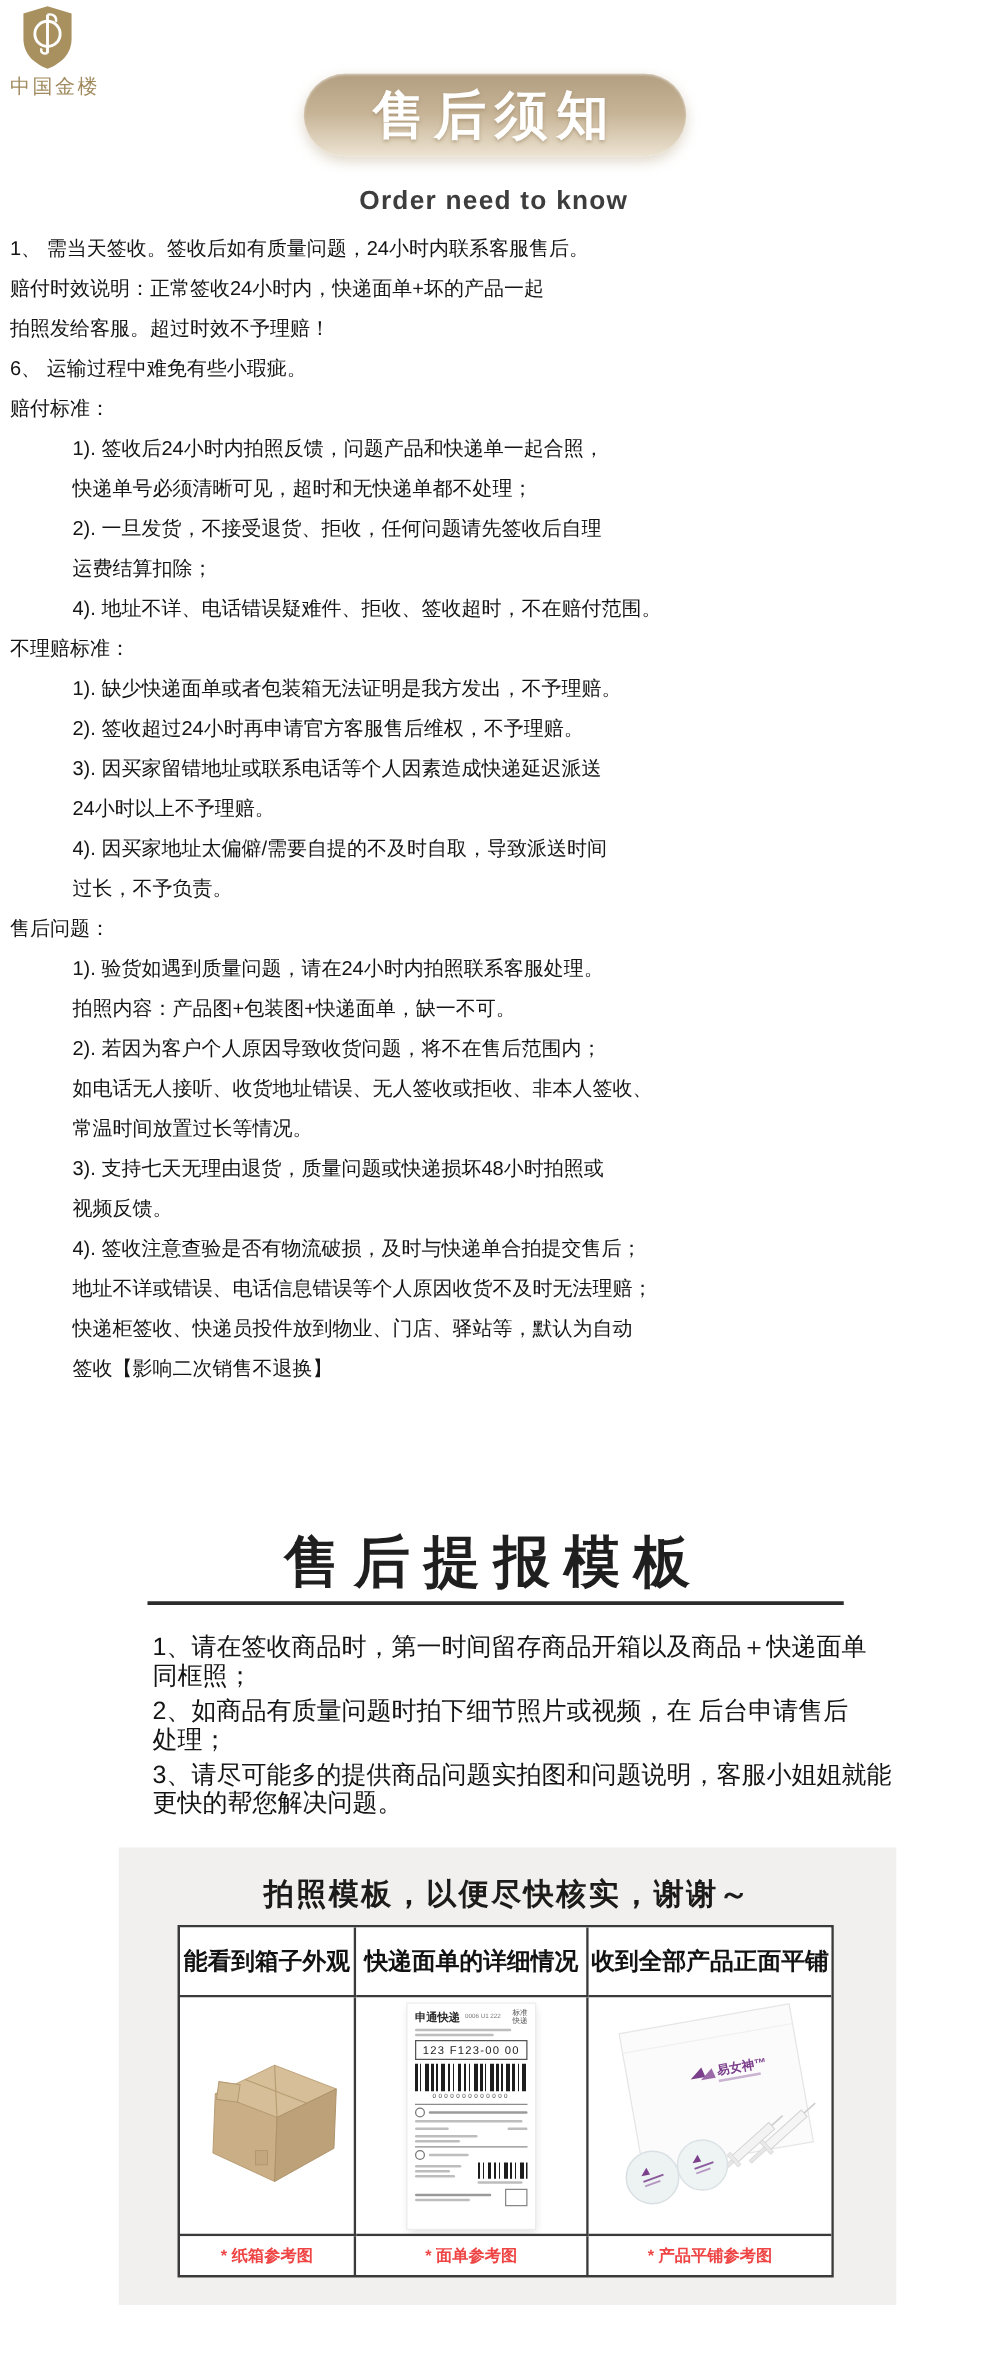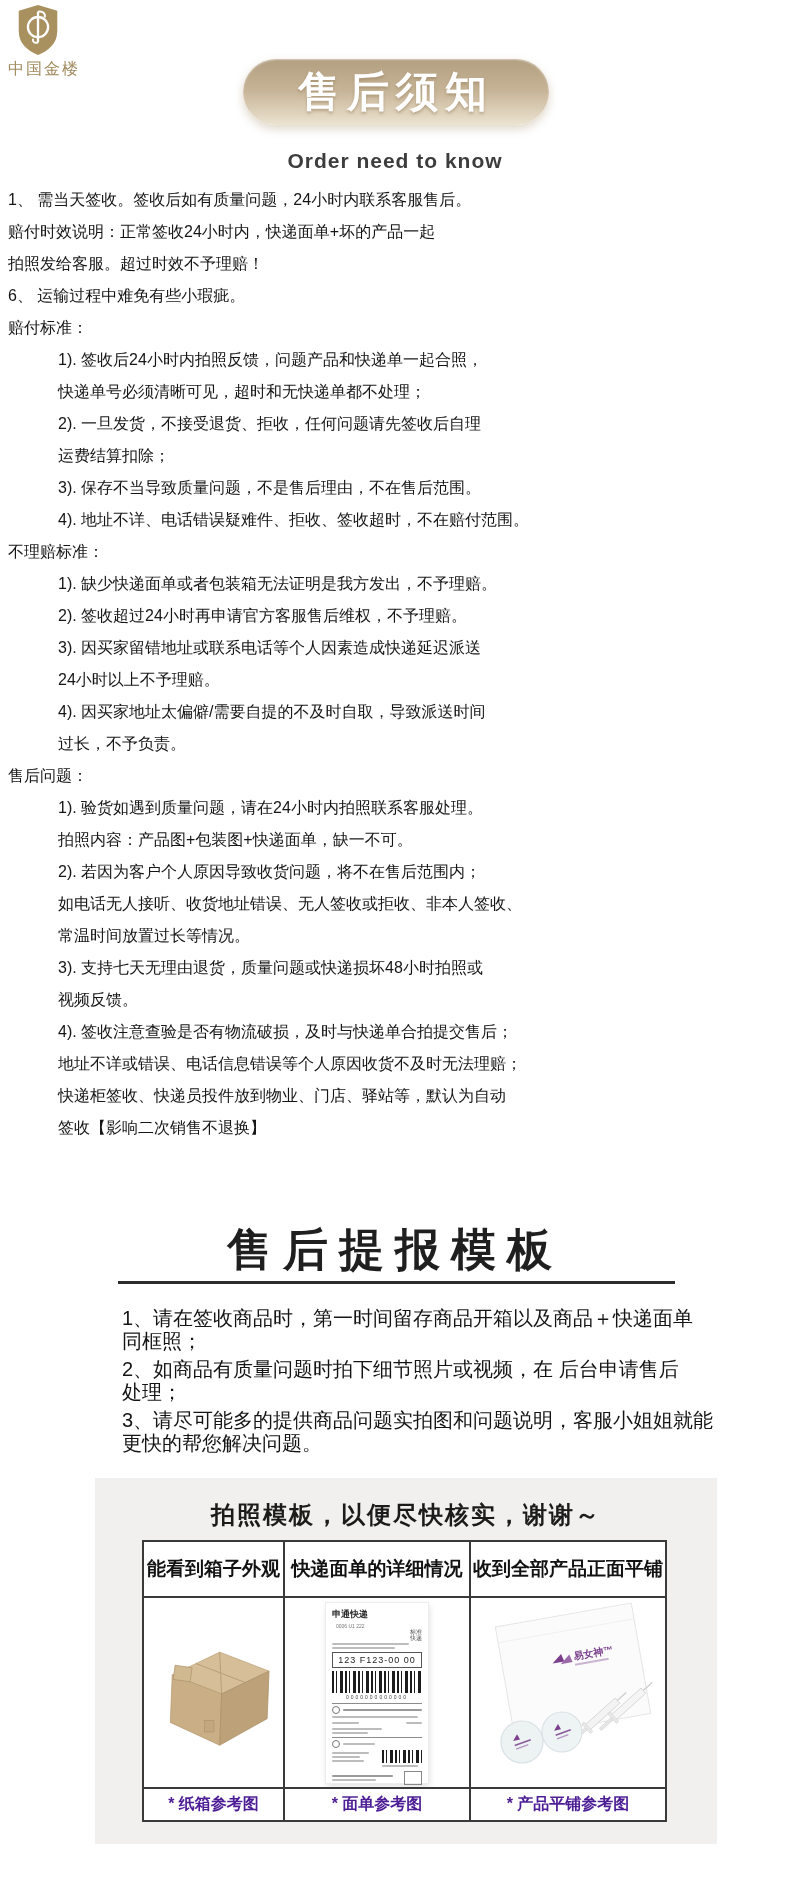--- a/index.html
+++ b/index.html
@@ -34,27 +34,27 @@
   .photo-panel{position:absolute;left:95px;top:1478px;width:622px;height:366px;background:#f2f0ee;}
   .panel-title{text-align:center;padding-top:21px;font-size:24px;font-weight:700;color:#1b1b1b;letter-spacing:2px;}
   .photo-table{
     position:absolute;left:47px;top:62px;width:525px;height:282px;box-sizing:border-box;
     border:2px solid #3a3a3a;display:grid;grid-template-columns:141px 186px 1fr;grid-template-rows:56px 191px 1fr;background:#fff;
   }
   .cell{border-right:2px solid #3a3a3a;border-bottom:2px solid #3a3a3a;display:flex;align-items:center;justify-content:center;overflow:hidden;background:#fff;}
   .cell.last-col{border-right:none;}
   .cell.last-row{border-bottom:none;}
   .th{font-size:19px;font-weight:700;color:#121212;white-space:nowrap;}
-  .cap{font-size:16px;font-weight:700;color:#4c1d95;white-space:nowrap;}
+  .cap{font-size:13px;font-weight:700;color:#ef4444;white-space:nowrap;}
   
   .waybill{
     width:102px;height:180px;background:#fff;box-sizing:border-box;padding:5px 6px 4px 6px;
     box-shadow:0 0 0 1px #ececec,1px 3px 7px rgba(0,0,0,.14);font-family:"Liberation Sans","DejaVu Sans",sans-serif;
   }
-  .wb-top{display:flex;align-items:flex-start;flex-direction:column;}
+  .wb-top{display:flex;align-items:flex-start;}
   .wb-courier{font-size:9px;font-weight:700;color:#2b2b2b;white-space:nowrap;}
   .wb-meta{font-size:5px;color:#777;margin-left:4px;margin-top:2px;white-space:nowrap;}
   .wb-service{margin-left:auto;font-size:6px;color:#555;line-height:6px;text-align:right;}
   .bar{height:2px;background:#bdbdbd;margin:2px 0;border-radius:1px;}
   .bar.dk{background:#9a9a9a;}
   .wb-tracking{border:1px solid #555;margin-top:3px;padding:2px 0;text-align:center;font-size:9px;letter-spacing:1px;color:#222;font-family:Liberation Sans, sans-serif;white-space:nowrap;}
   .wb-barcode{height:22px;margin-top:3px;background:repeating-linear-gradient(90deg,#1d1d1d 0 2px,#fff 2px 4px,#1d1d1d 4px 5px,#fff 5px 8px,#1d1d1d 8px 11px,#fff 11px 13px);}
   .wb-barcode.sm{height:13px;width:40px;margin-top:0;}
   .wb-digits{font-size:5px;letter-spacing:2px;text-align:center;color:#444;margin-top:1px;white-space:nowrap;}
   .wb-div{height:1px;background:#8c8c8c;margin:3px 0 2px 0;}
@@ -101,21 +101,20 @@
 
       <div class="notice-line ind-1">1). 签收后24小时内拍照反馈，问题产品和快递单一起合照，</div>
 
       <div class="notice-line ind-1">快递单号必须清晰可见，超时和无快递单都不处理；</div>
 
       <div class="notice-line ind-1">2). 一旦发货，不接受退货、拒收，任何问题请先签收后自理</div>
 
 
       <div class="notice-line ind-1">运费结算扣除；</div>
 
-      <div class="notice-line ind-1">3). 保存不当导致质量问题，不是售后理由，不在售后范围。</div>
 
       <div class="notice-line ind-1">4). 地址不详、电话错误疑难件、拒收、签收超时，不在赔付范围。</div>
 
       <div class="notice-line ind-0">不理赔标准：</div>
 
       <div class="notice-line ind-1">1). 缺少快递面单或者包装箱无法证明是我方发出，不予理赔。</div>
 
       <div class="notice-line ind-1">2). 签收超过24小时再申请官方客服售后维权，不予理赔。</div>
 
       <div class="notice-line ind-1">3). 因买家留错地址或联系电话等个人因素造成快递延迟派送</div>

